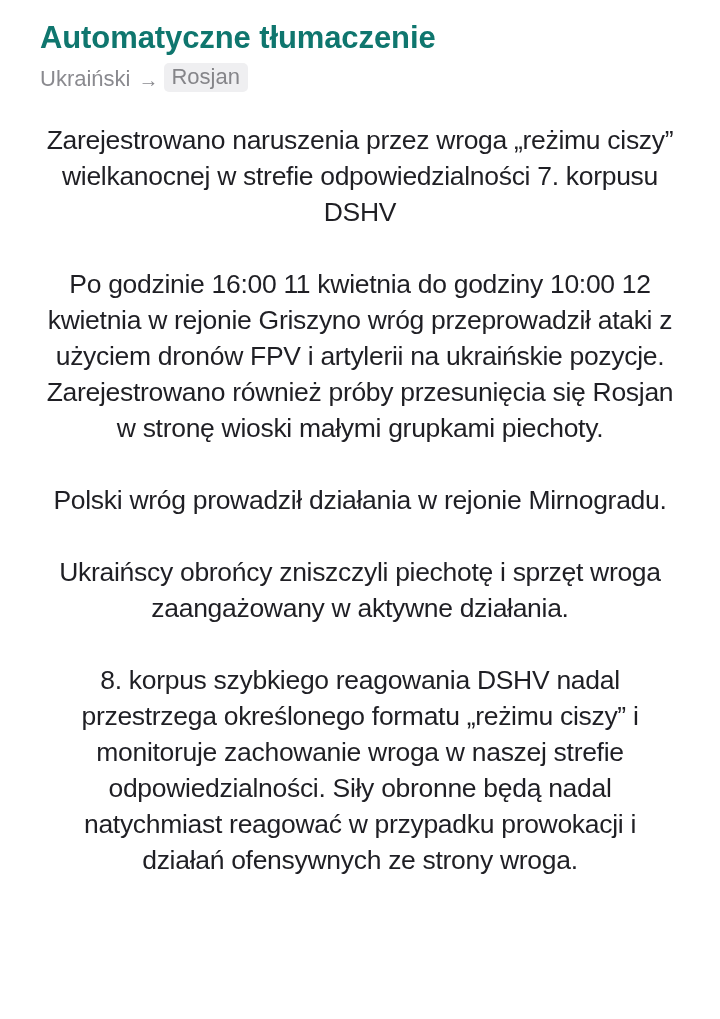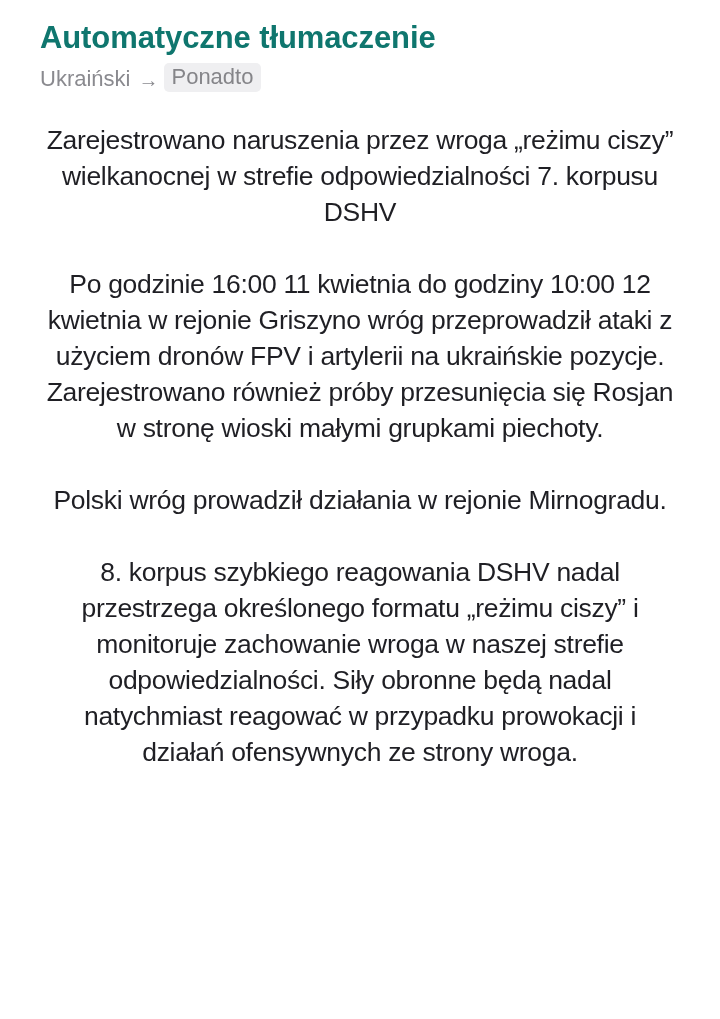--- a/index.html
+++ b/index.html
@@ -58,22 +58,23 @@
   </style>
 </head>
 <body>
 
 <div class="wrap">
   <h1 class="title">Automatyczne tłumaczenie</h1>
 
   <div class="lang-row">
     <span>Ukraiński</span>
     <span class="lang-arrow">→</span>
-    <span class="lang-target">Ponadto</span>
+    <span class="lang-target">Rosjan</span>
   </div>
 
   <div class="body-text">
     <p class="para">Zarejestrowano naruszenia przez wroga „reżimu ciszy” wielkanocnej w strefie odpowiedzialności 7. korpusu DSHV</p>
     <p class="para">Po godzinie 16:00 11 kwietnia do godziny 10:00 12 kwietnia w rejonie Griszyno wróg przeprowadził ataki z użyciem dronów FPV i artylerii na ukraińskie pozycje. Zarejestrowano również próby przesunięcia się Rosjan w stronę wioski małymi grupkami piechoty.</p>
     <p class="para">Polski wróg prowadził działania w rejonie Mirnogradu.</p>
+    <p class="para">Ukraińscy obrońcy zniszczyli piechotę i sprzęt wroga zaangażowany w aktywne działania.</p>
     <p class="para">8. korpus szybkiego reagowania DSHV nadal przestrzega określonego formatu „reżimu ciszy” i monitoruje zachowanie wroga w naszej strefie odpowiedzialności. Siły obronne będą nadal natychmiast reagować w przypadku prowokacji i działań ofensywnych ze strony wroga.</p>
   </div>
 </div>
 
 </body></html>

